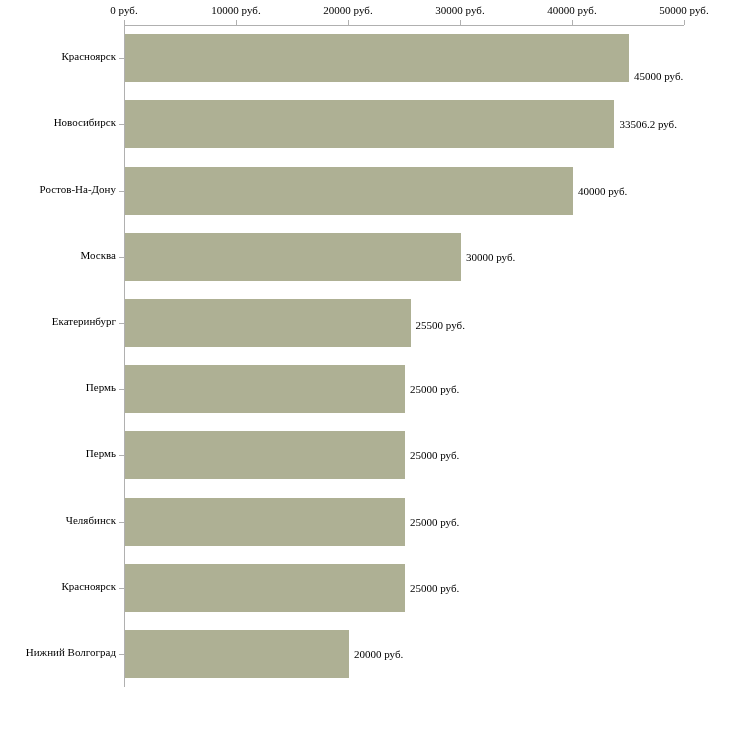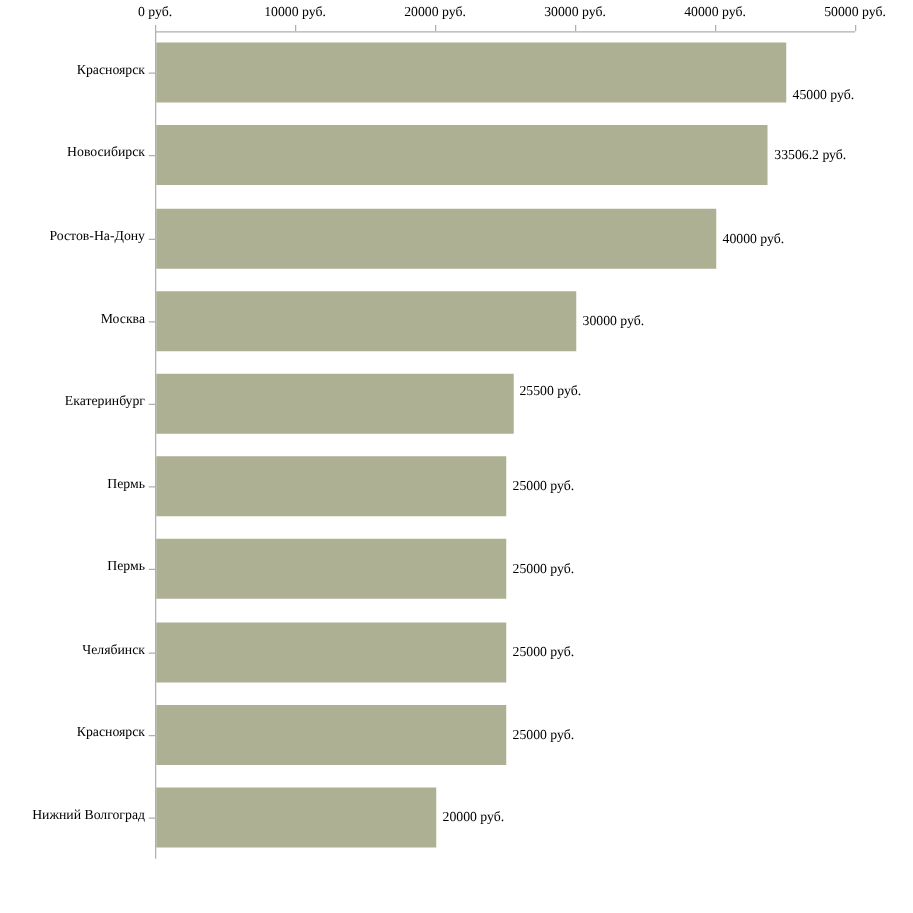--- a/index.html
+++ b/index.html
@@ -159,21 +159,21 @@
     <div id="bars">
         <div class="bar" style="left: 1px; top: 9.1px; width: 504px; height: 48px; background: rgb(174, 176, 148);"></div>
         <div class="bar-value" style="left: 510px; top: 23px; margin-top: 28px;">45000 руб.</div>
         <div class="bar" style="left: 1px; top: 75.3px; width: 489.412px; height: 48px; background: rgb(174, 176, 148);"></div>
         <div class="bar-value" style="left: 495.412px; top: 99.3px;">33506.2 руб.</div>
         <div class="bar" style="left: 1px; top: 141.5px; width: 448px; height: 48px; background: rgb(174, 176, 148);"></div>
         <div class="bar-value" style="left: 454px; top: 165.5px;">40000 руб.</div>
         <div class="bar" style="left: 1px; top: 207.7px; width: 336px; height: 48px; background: rgb(174, 176, 148);"></div>
         <div class="bar-value" style="left: 342px; top: 231.7px;">30000 руб.</div>
         <div class="bar" style="left: 1px; top: 273.9px; width: 285.6px; height: 48px; background: rgb(174, 176, 148);"></div>
-        <div class="bar-value" style="left: 291.6px; top: 288px;">25500 руб.</div>
+        <div class="bar-value" style="left: 291.6px; top: 300px;">25500 руб.</div>
         <div class="bar" style="left: 1px; top: 340.1px; width: 280px; height: 48px; background: rgb(174, 176, 148);"></div>
         <div class="bar-value" style="left: 286px; top: 364.1px;">25000 руб.</div>
         <div class="bar" style="left: 1px; top: 406.3px; width: 280px; height: 48px; background: rgb(174, 176, 148);"></div>
         <div class="bar-value" style="left: 286px; top: 430.3px;">25000 руб.</div>
         <div class="bar" style="left: 1px; top: 472.5px; width: 280px; height: 48px; background: rgb(174, 176, 148);"></div>
         <div class="bar-value" style="left: 286px; top: 496.5px;">25000 руб.</div>
         <div class="bar" style="left: 1px; top: 538.7px; width: 280px; height: 48px; background: rgb(174, 176, 148);"></div>
         <div class="bar-value" style="left: 286px; top: 562.7px;">25000 руб.</div>
         <div class="bar" style="left: 1px; top: 604.9px; width: 224px; height: 48px; background: rgb(174, 176, 148);"></div>
         <div class="bar-value" style="left: 230px; top: 628.9px;">20000 руб.</div>

